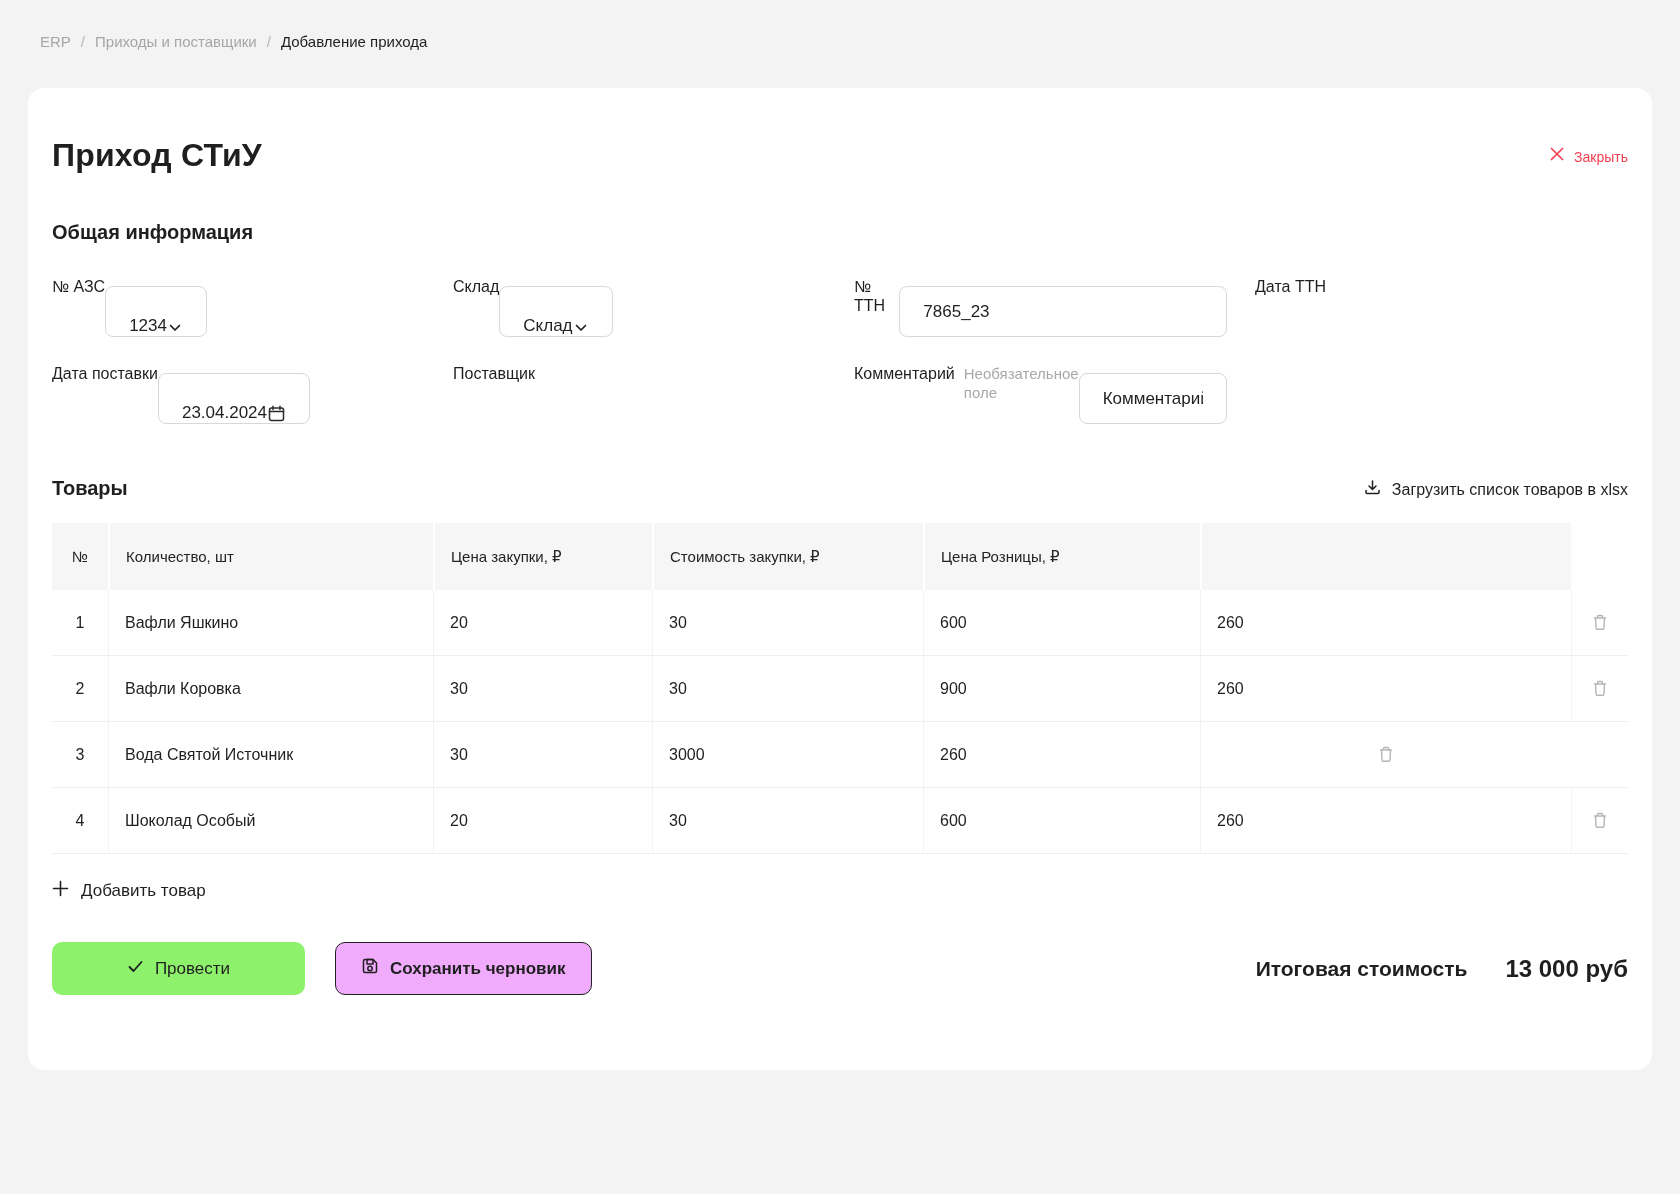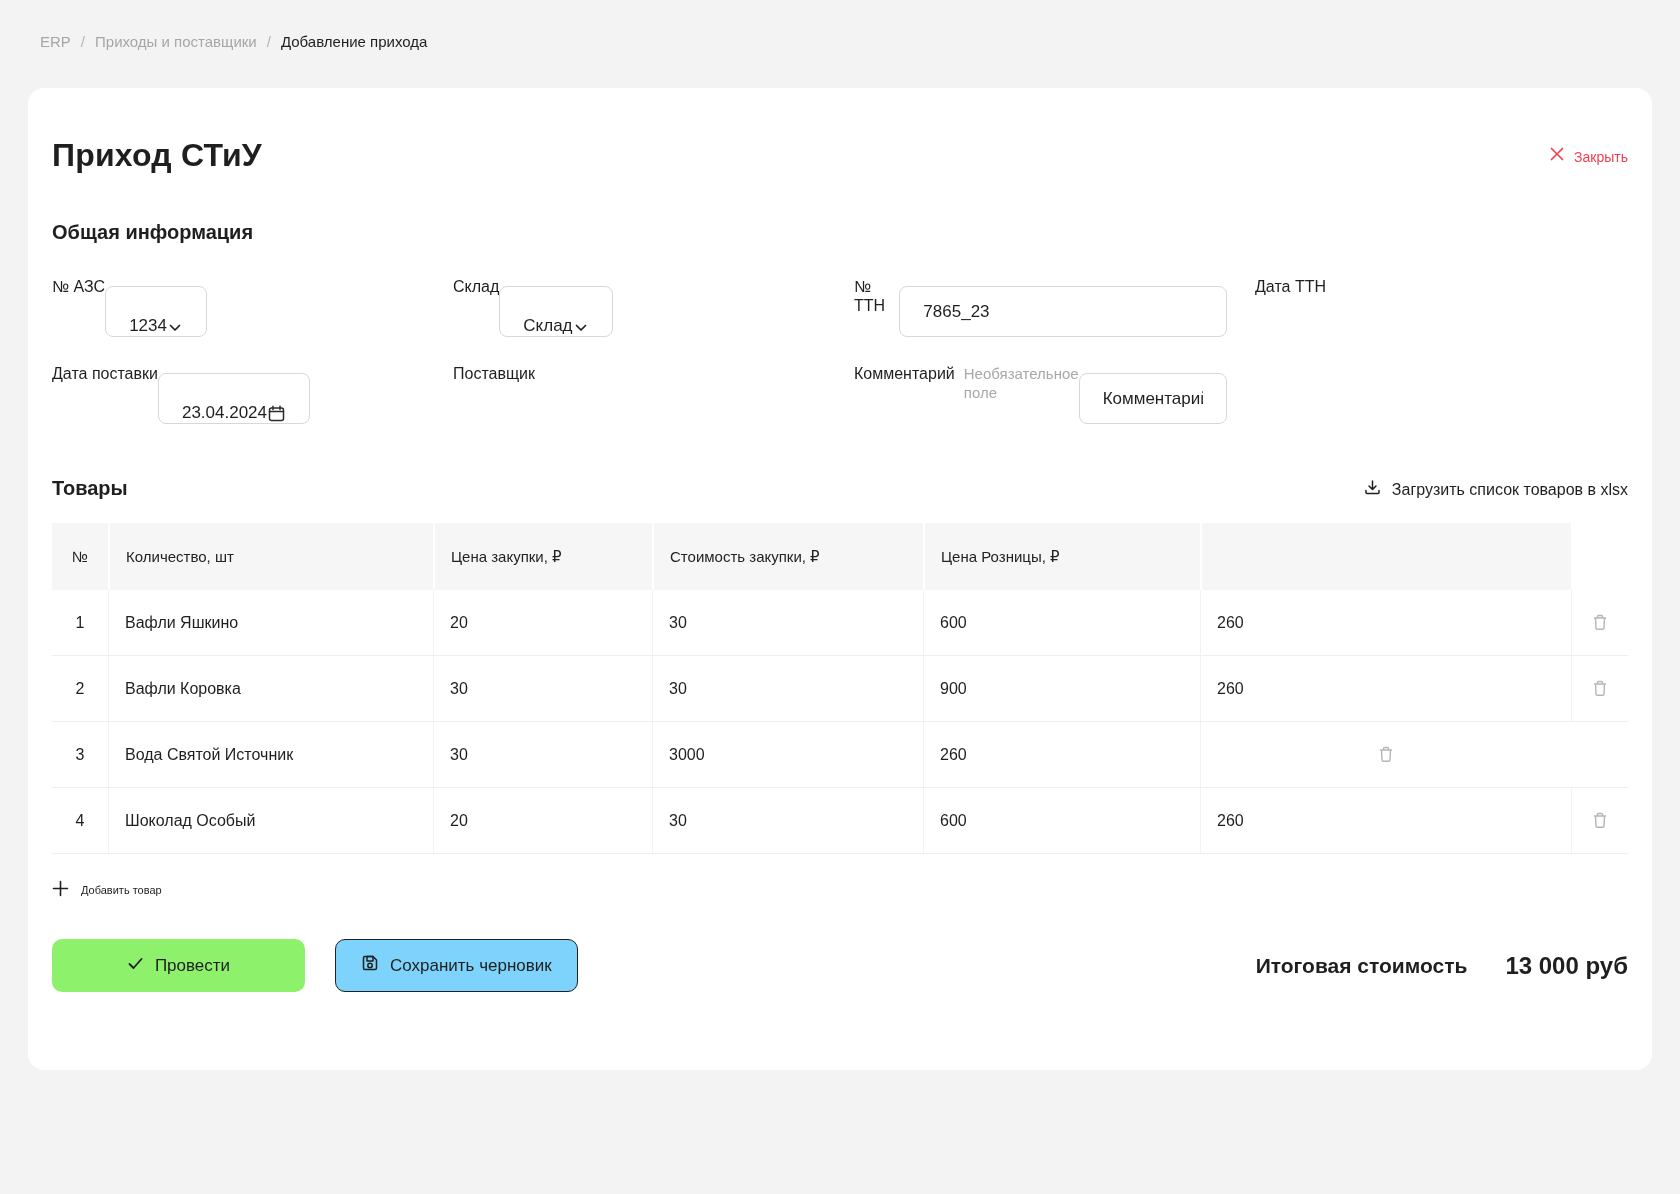--- a/index.html
+++ b/index.html
@@ -98,34 +98,34 @@
   .tbody .tcell + .tcell { border-left:1px solid #F2F2F2; }
   .cell-num { justify-content:center; padding:0; }
   .cell-del { justify-content:center; padding:0; }
   .del-btn { background:none; border:none; cursor:pointer; display:flex; align-items:center; }
 
   
   .add-product {
     margin-top:26px;
     display:flex; align-items:center; gap:12px;
     background:none; border:none; cursor:pointer;
-    font-family:inherit; font-size:11px; font-weight:500; color:#1F1F1F;
+    font-family:inherit; font-size:17px; font-weight:500; color:#1F1F1F;
   }
 
   
   .footer-row { margin-top:40px; display:flex; justify-content:space-between; align-items:center; }
   .footer-left { display:flex; gap:30px; }
   .btn {
     height:53px; border-radius:10px;
     display:flex; align-items:center; justify-content:center; gap:11px;
     font-family:inherit; font-size:17px; font-weight:500; color:#1F1F1F;
     cursor:pointer;
   }
   .btn-primary { width:253px; border:none; background:#8DF16C; }
-  .btn-draft { border:1.5px solid #212121; background:#7dd3fc; padding:0 25px; }
+  .btn-draft { border:1.5px solid #212121; background:#f0abfc; padding:0 25px;font-weight:bold; }
   .total-group { display:flex; align-items:center; gap:38px; }
   .total-label { font-size:21px; font-weight:600; }
   .total-value { font-size:24px; font-weight:600; }
 </style>
 </head>
 <body>
 
 <nav class="breadcrumb">
   <span class="crumb-muted">ERP</span>
   <span class="crumb-sep">/</span>

